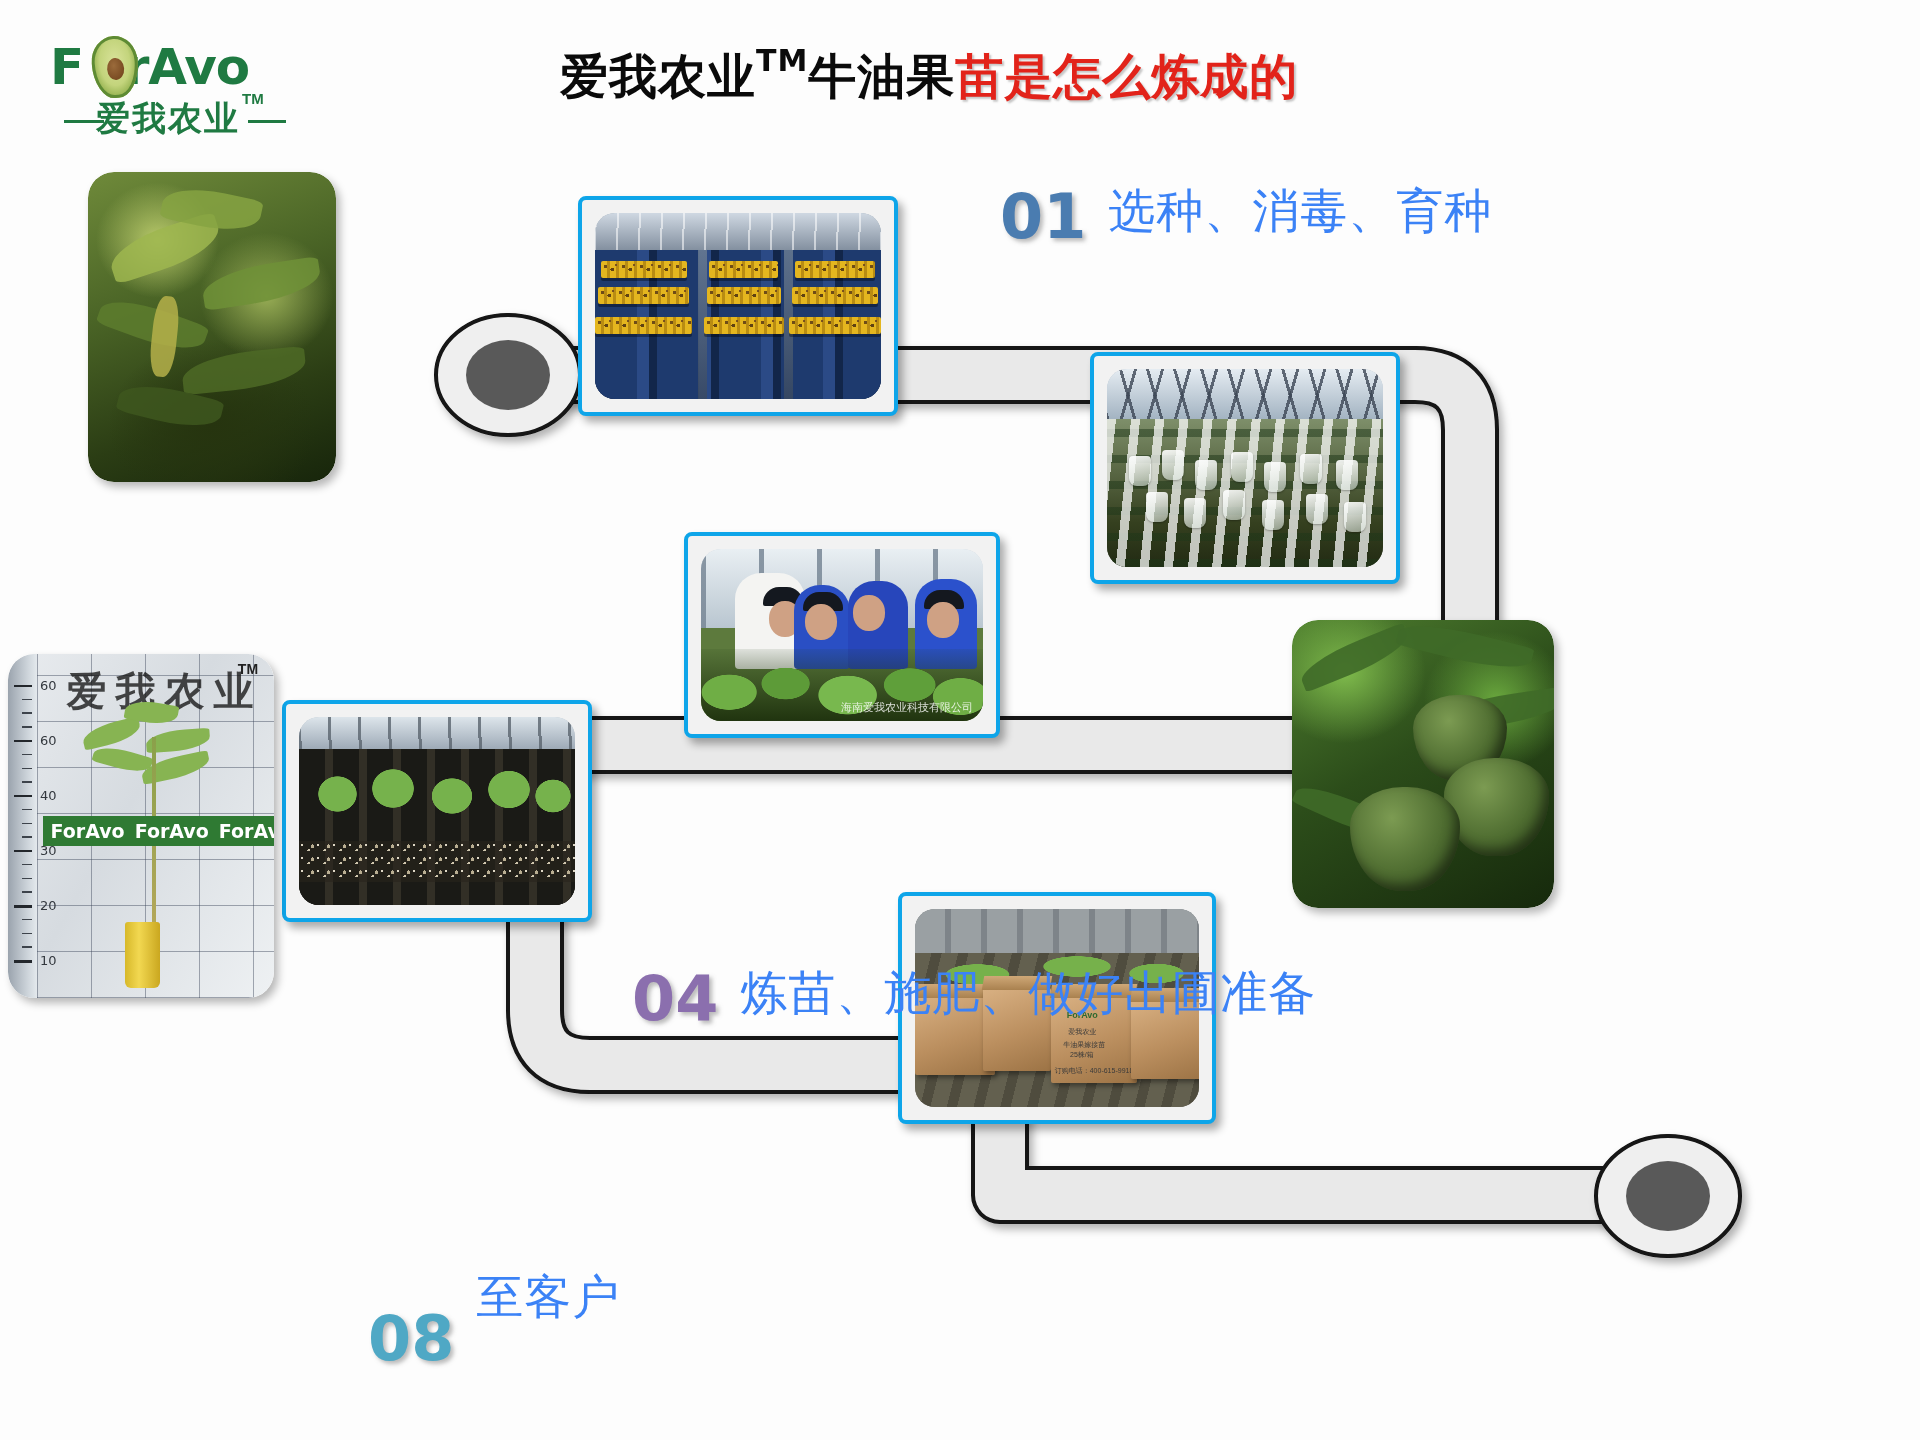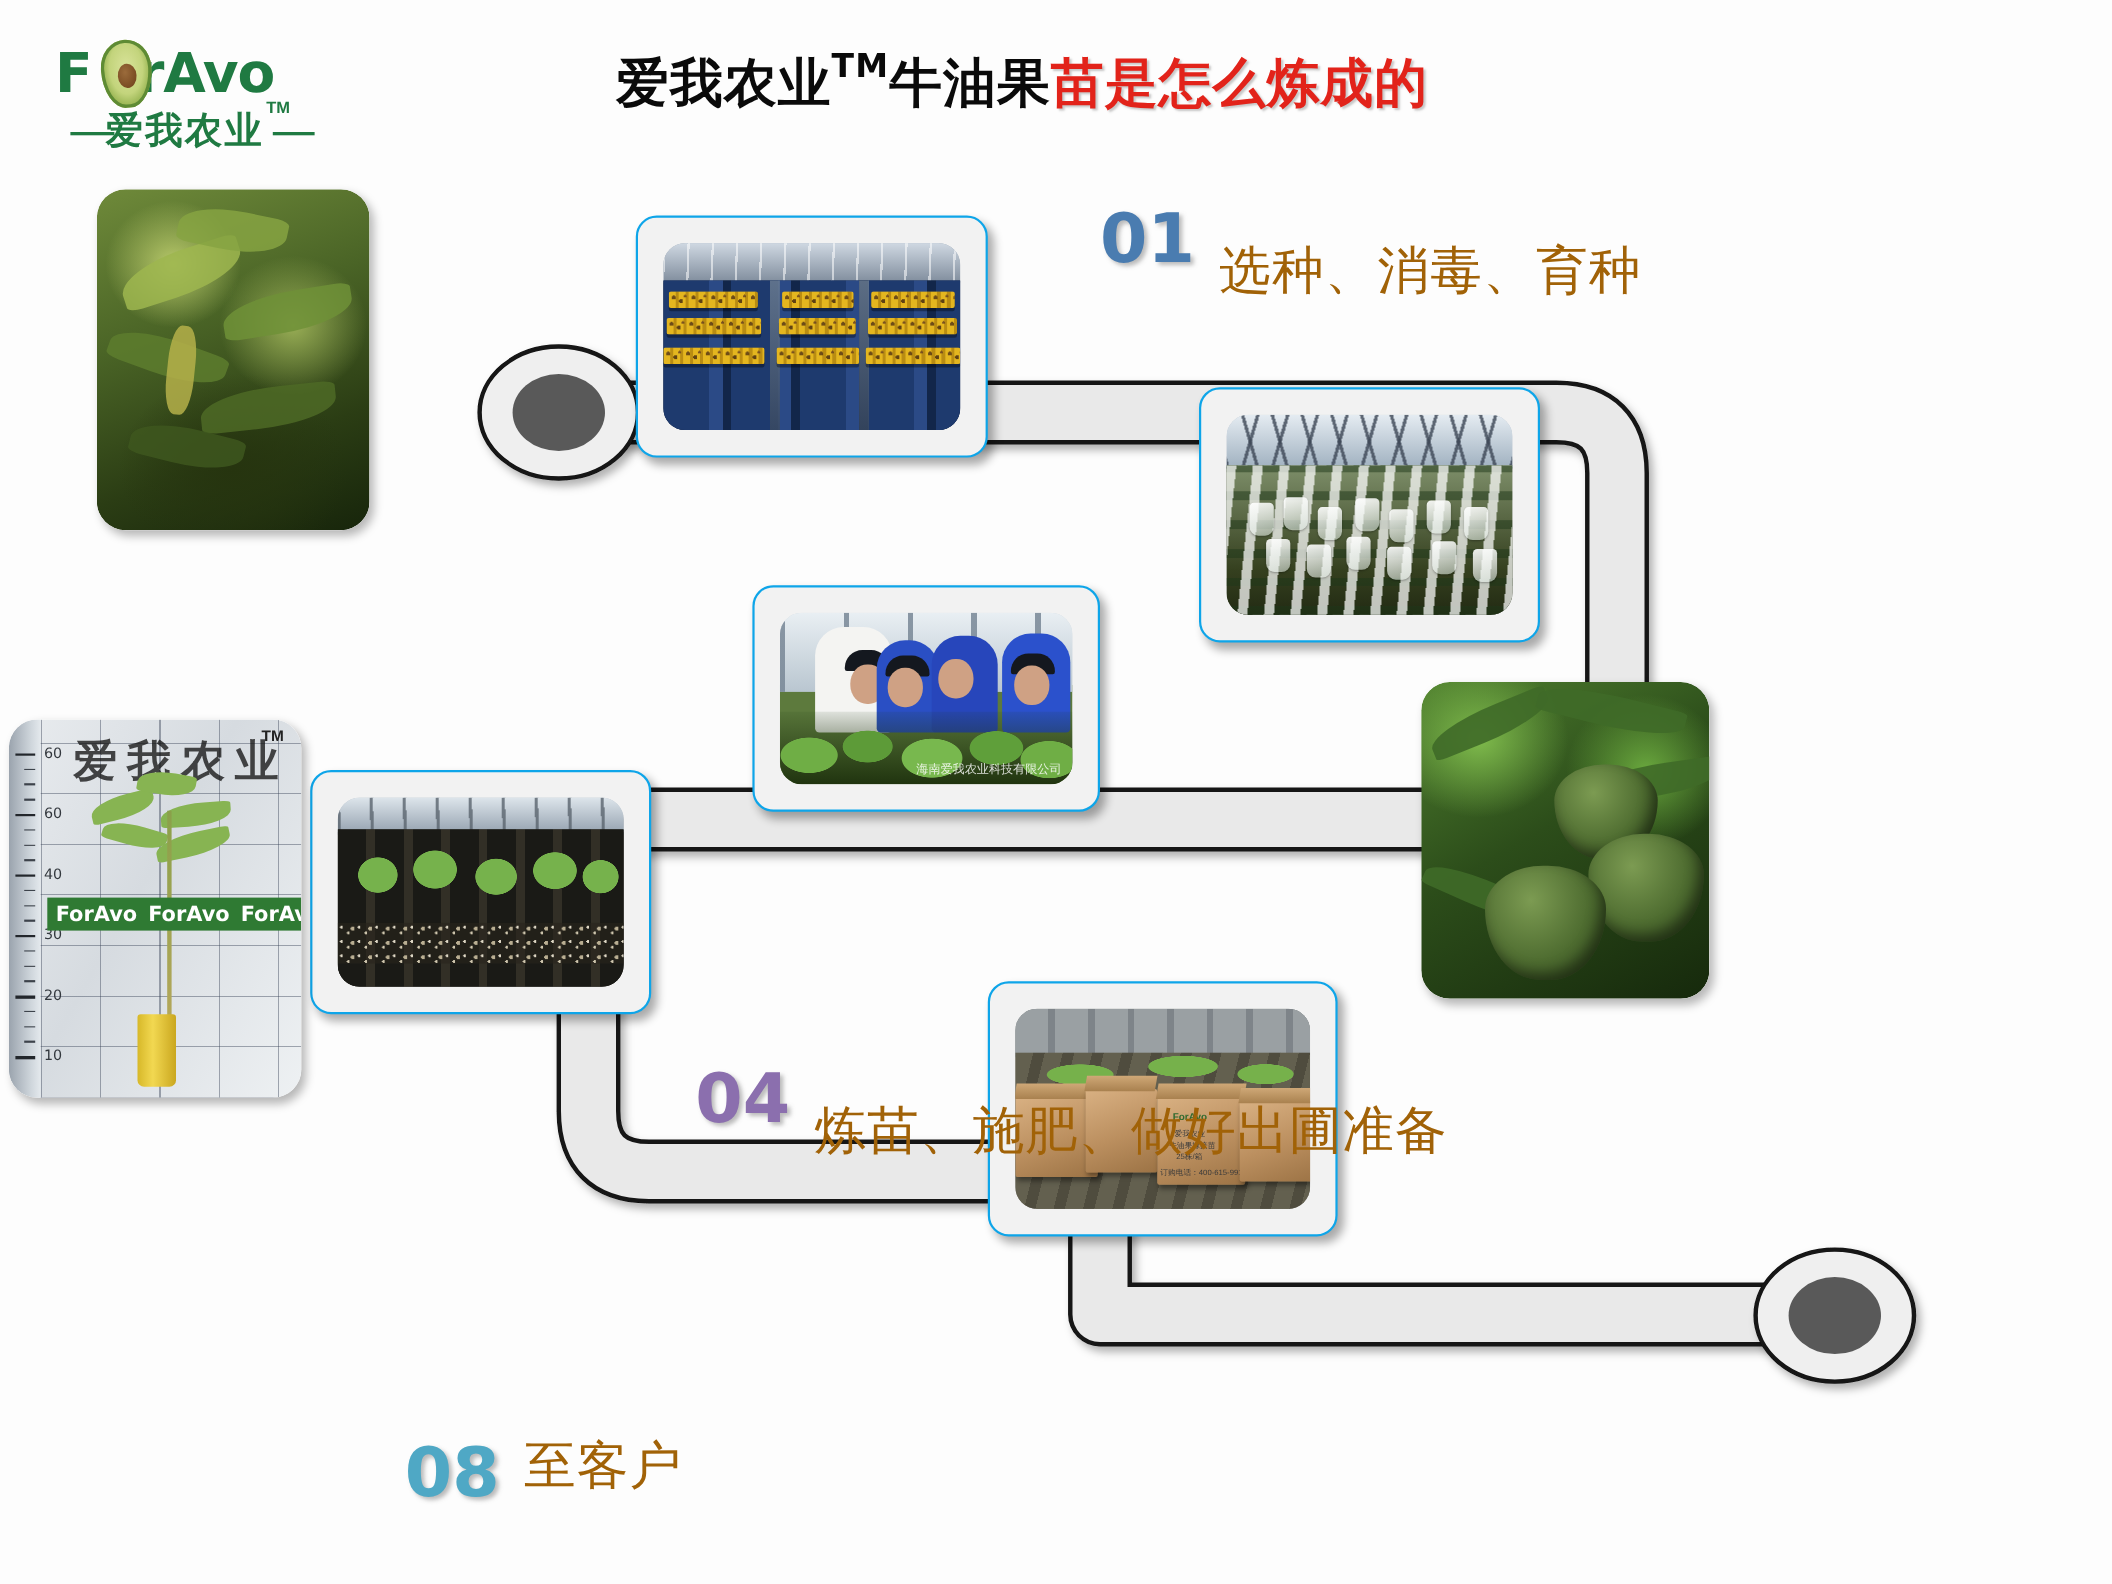--- a/index.html
+++ b/index.html
@@ -60,24 +60,24 @@
   .title .t-tm{font-size:30px;vertical-align:22px;}
   .title .t-red{color:#e2231a;text-shadow:2px 2px 2px rgba(130,130,130,.45);}
 
   
   .ribbon{position:absolute;left:0;top:0;width:1920px;height:1440px;pointer-events:none;}
 
   
   .card{
     position:absolute;
     background:#f2f2f2;
-    border:2px solid #0ea5e9;
-    border-radius:19px;
+    border:4px solid #0ea5e9;
+    border-radius:8px;
     box-shadow:5px 6px 9px rgba(0,0,0,.33);
-    padding:23px;
+    padding:13px;
     box-sizing:border-box;
     overflow:hidden;
   }
   .card.plain{border:none;border-radius:26px;box-shadow:4px 5px 9px rgba(0,0,0,.28);padding:0;background:none;}
   .photo{width:100%;height:100%;border-radius:20px;overflow:hidden;position:relative;}
   .card.plain .photo{border-radius:26px;}
 
   
   .ph{position:absolute;inset:0;}
 
@@ -222,21 +222,21 @@
   
   .step{position:absolute;display:flex;align-items:flex-start;white-space:nowrap;}
   .step .num{
     font-family:"DejaVu Sans",sans-serif;
     font-weight:bold;font-size:62px;line-height:1;
     text-shadow:3px 3px 4px rgba(120,120,120,.5);
     margin-right:22px;
   }
   .step .txt{
     font-family:"DejaVu Sans",sans-serif;
-    font-size:47px;line-height:1.08;color:#a16207;letter-spacing:1px;margin-top:36px;
+    font-size:47px;line-height:1.08;color:#3b82f6;letter-spacing:1px;
   }
   .step .txt .l2{display:block;}
 </style>
 </head>
 <body>
 
 <div class="stage">
 
   <svg class="ribbon" viewBox="0 0 1920 1440" preserveAspectRatio="none">
     <defs>

